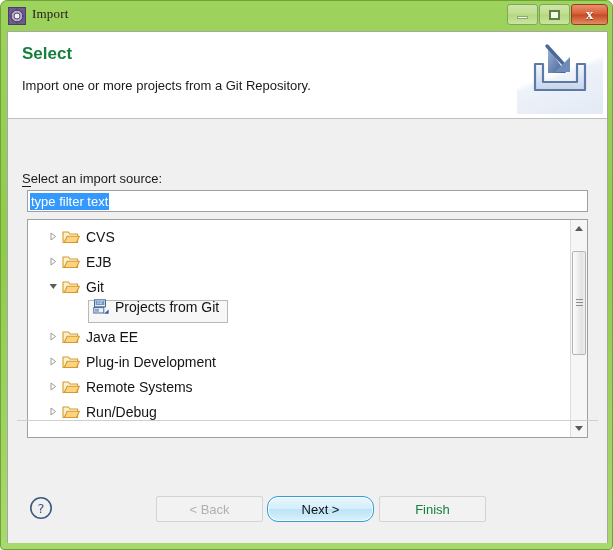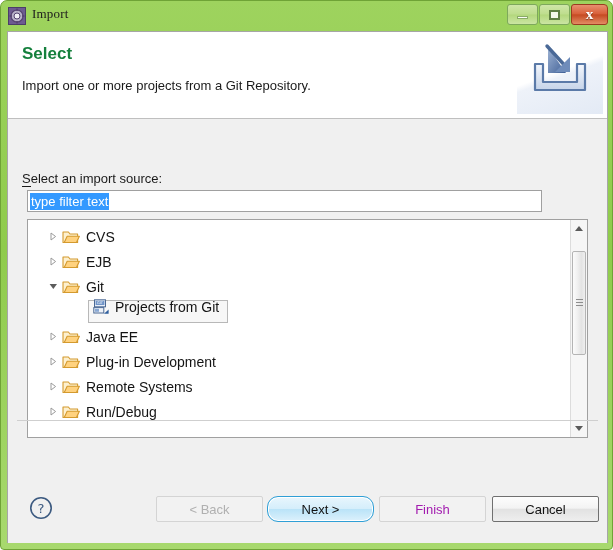--- a/index.html
+++ b/index.html
@@ -153,21 +153,21 @@
     left: 14px; top: 52px;
     font-size: 13px;
     color: #1a1a1a;
   }
   #source-label u { text-decoration: none; border-bottom: 1px solid #1a1a1a; }
 
   
   #filter-box {
     position: absolute;
     left: 19px; top: 71px;
-    width: 515px;
+    width: 561px;
     height: 22px;
     background: #ffffff;
     border: 1px solid #a0a0a0;
     box-sizing: border-box;
   }
   #filter-text {
     position: absolute;
     left: 2px; top: 2px;
     padding: 0 1px;
     font-size: 13px;
@@ -321,21 +321,21 @@
     border: 1px solid #2f9fd6;
     border-radius: 11px;
     background: linear-gradient(to bottom, #e8f6fd 0%, #d5eefb 48%, #b9e3f8 50%, #dcf1fc 100%);
     box-shadow: inset 0 0 0 1px #ffffff;
     color: #111111;
   }
   #btn-finish {
     left: 371px; width: 107px;
     border: 1px solid #d4d4d4;
     background: #f2f2f2;
-    color: #a21caf;
+    color: #15803d;
   }
   #btn-cancel {
     left: 484px; width: 107px;
     border: 1px solid #707070;
     background: linear-gradient(to bottom, #fdfdfd 0%, #f3f3f3 46%, #e2e2e2 52%, #eeeeee 100%);
     color: #111111;
   }
 
   
 </style>
@@ -571,18 +571,15 @@
 
     <div class="dlgbtn" id="btn-back">
       <span>&lt; Back</span>
     </div>
     <div class="dlgbtn" id="btn-next">
       <span>Next &gt;</span>
     </div>
     <div class="dlgbtn" id="btn-finish">
       <span>Finish</span>
     </div>
-    <div class="dlgbtn" id="btn-cancel">
-      <span>Cancel</span>
-    </div>
 
   </div>
 </div>
 
 </body></html>

